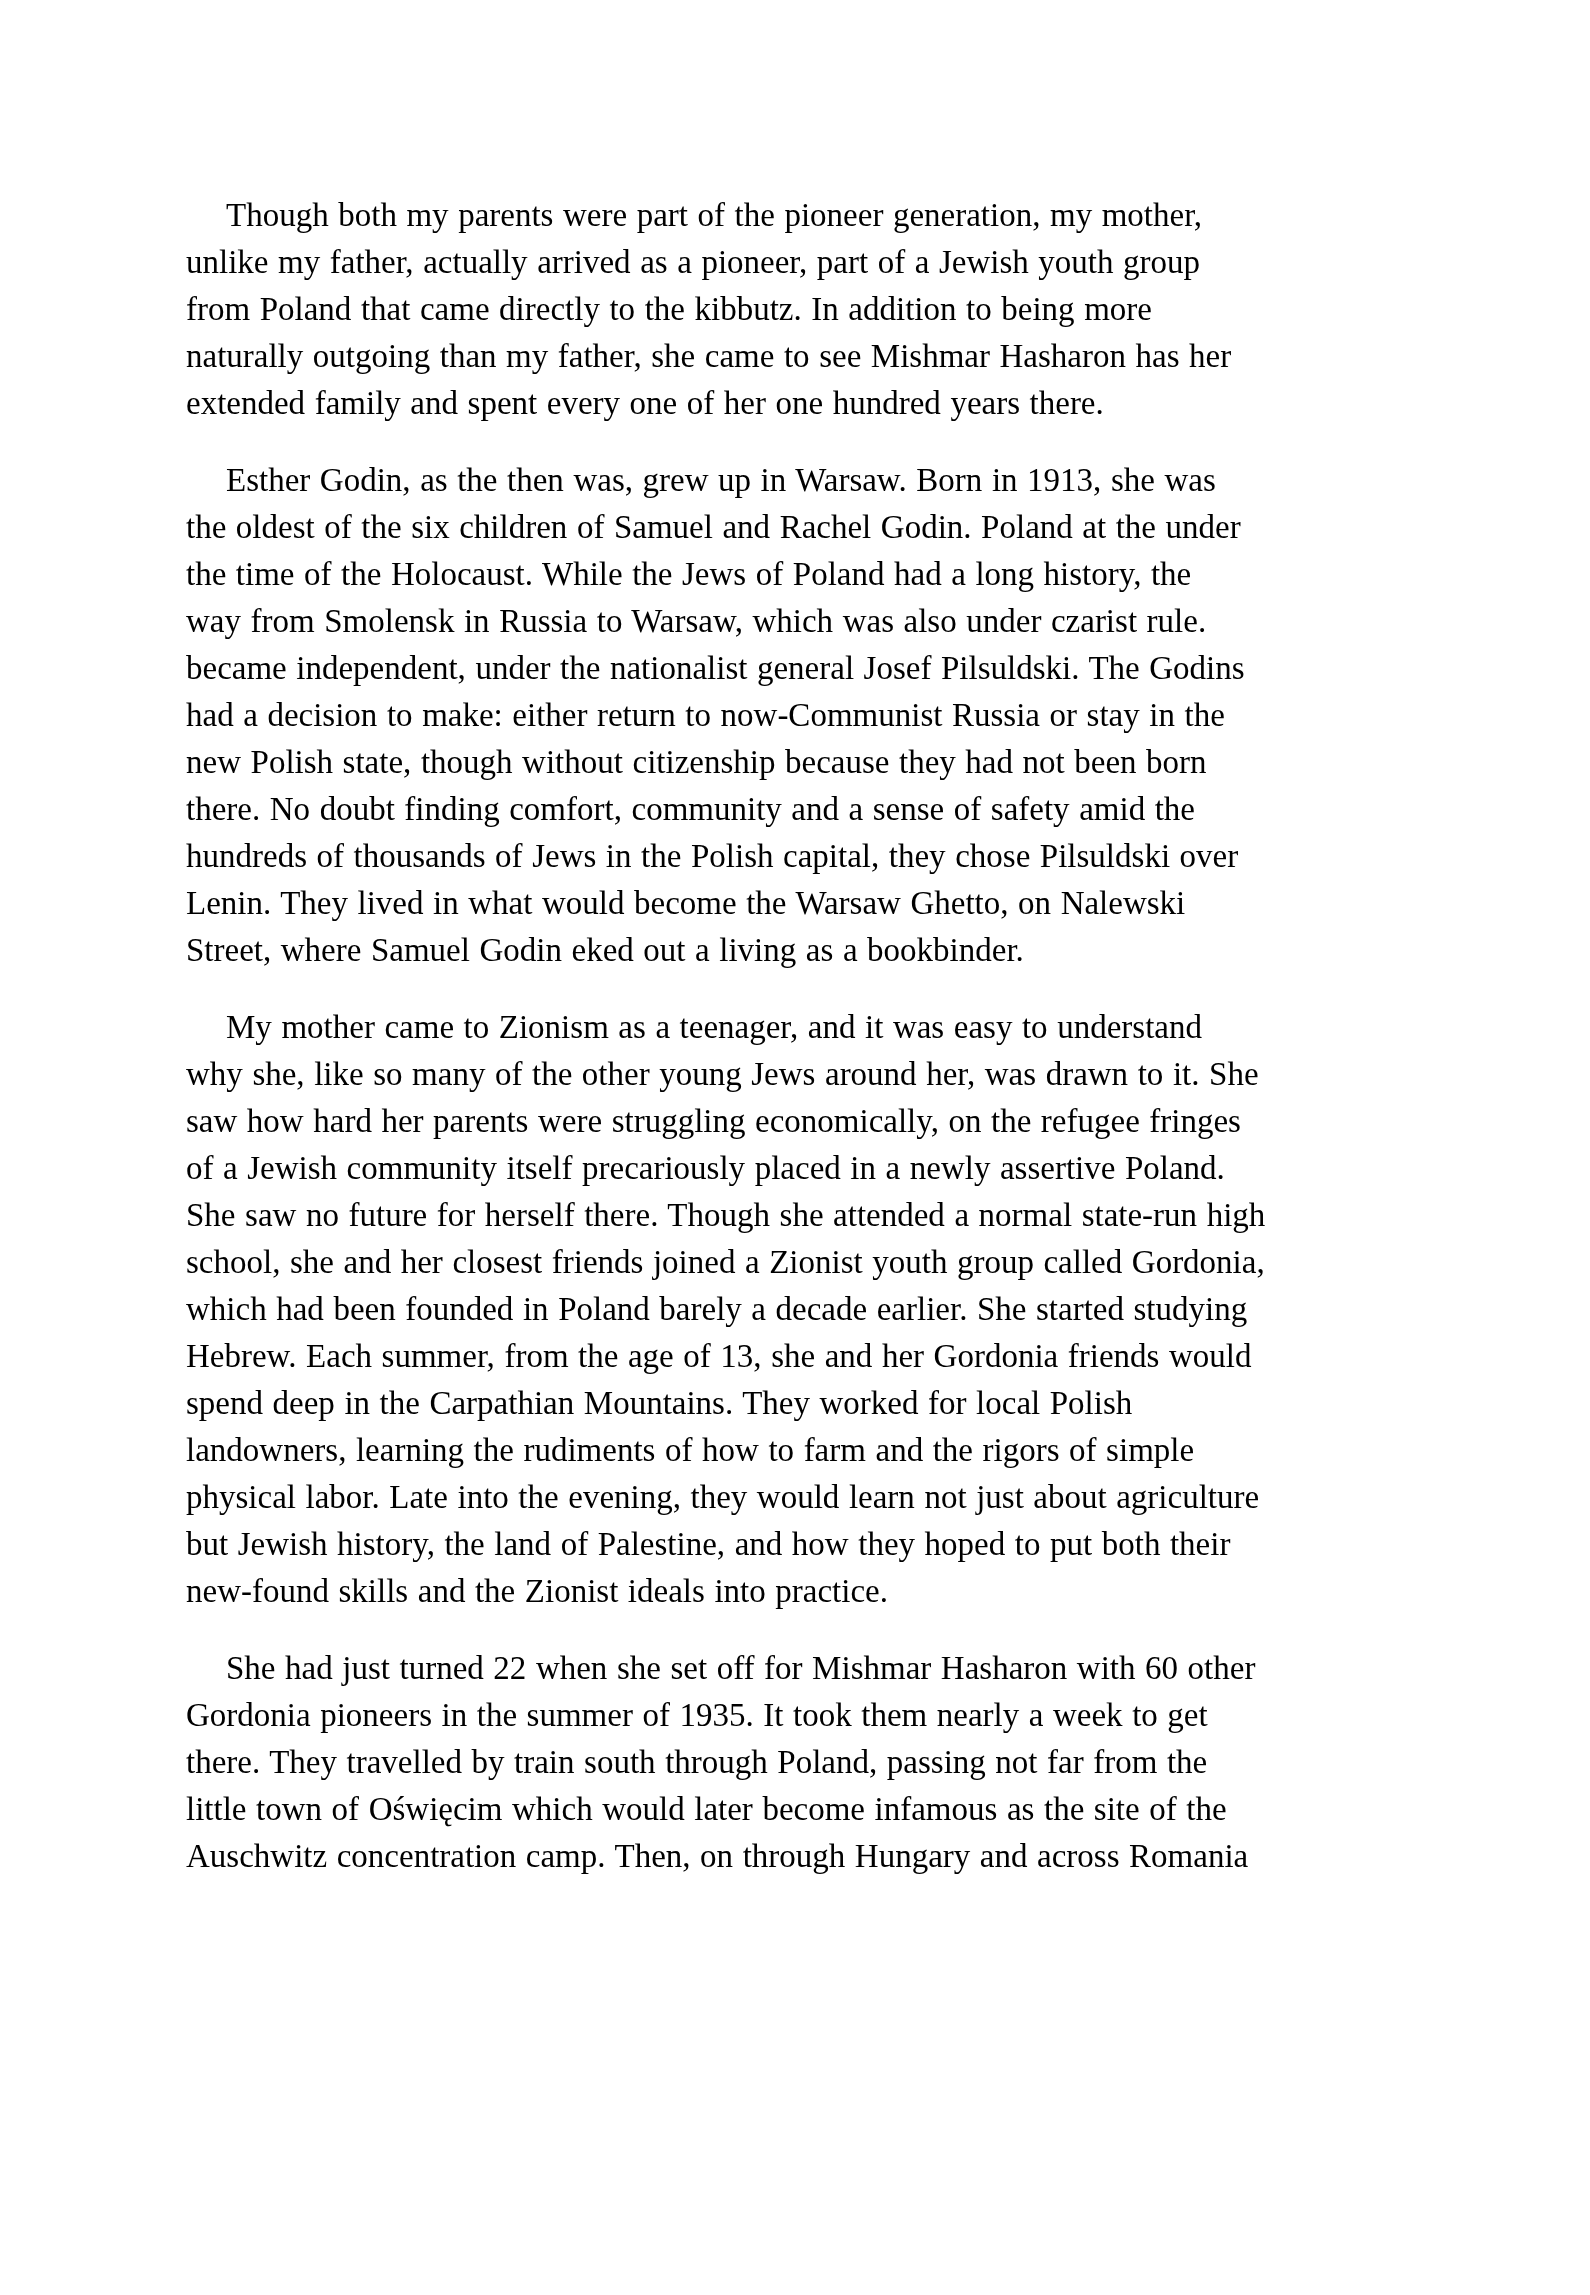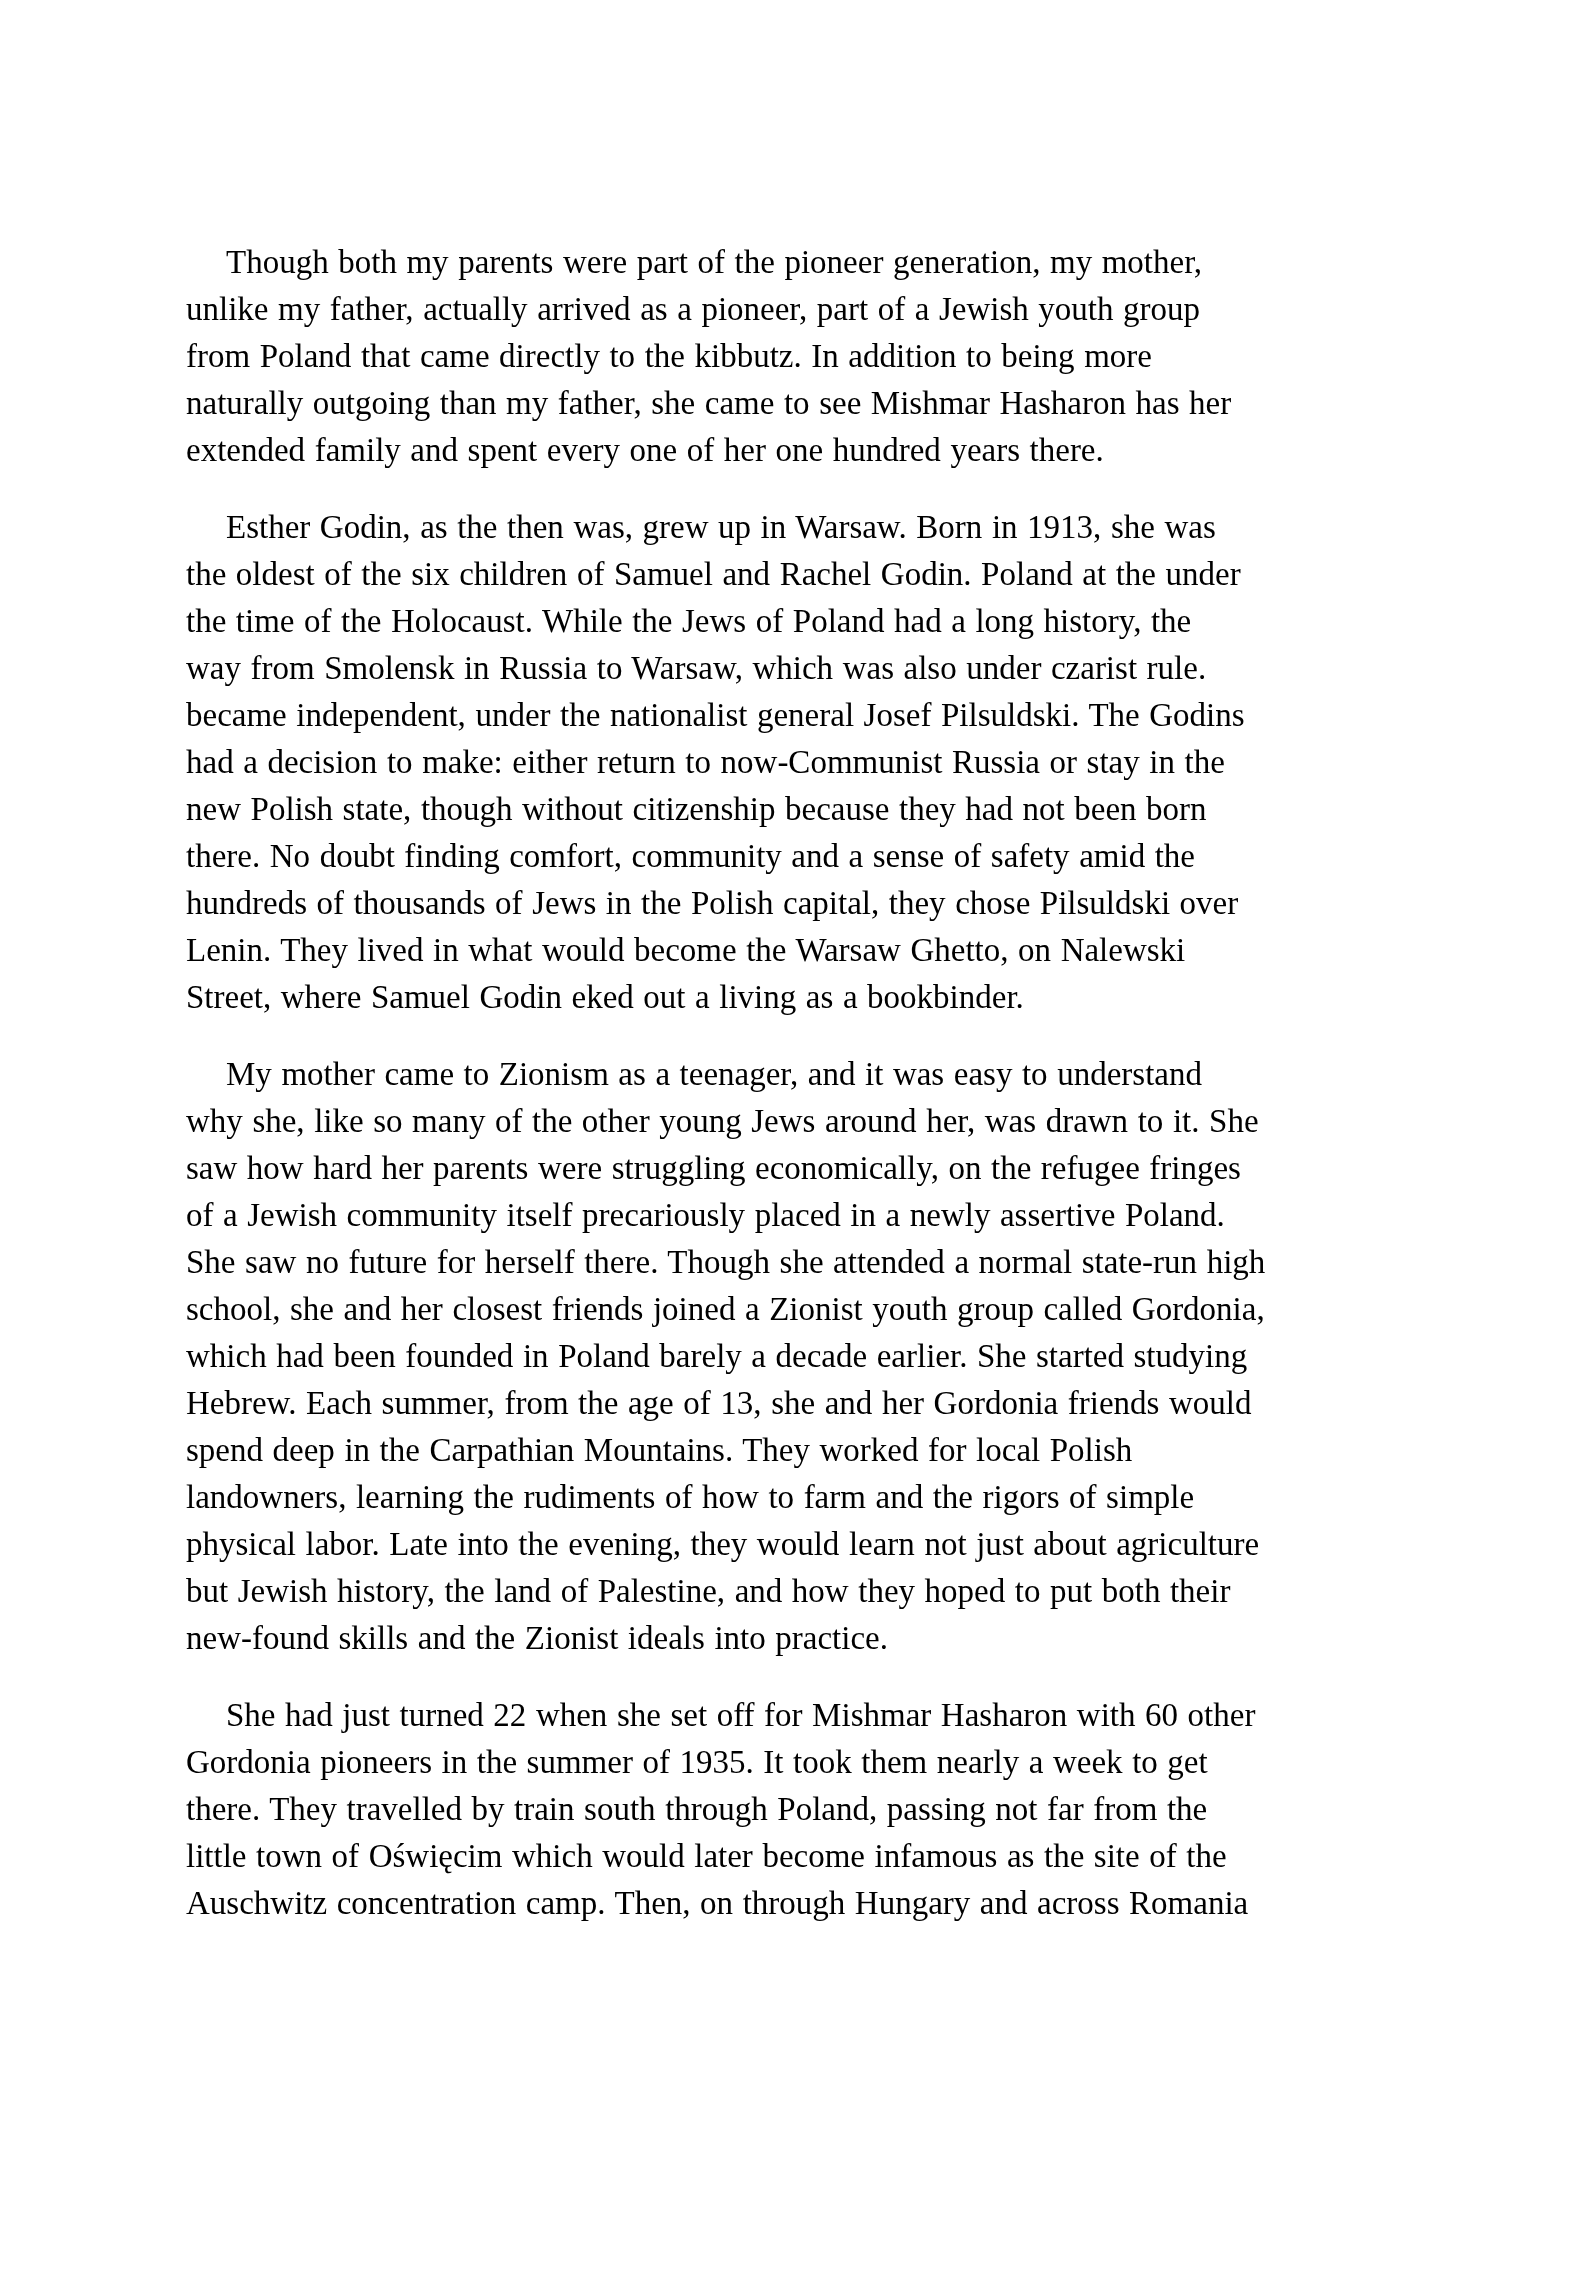--- a/index.html
+++ b/index.html
@@ -7,21 +7,20 @@
     padding: 0;
     background: #ffffff;
   }
   .page {
     position: relative;
     width: 1591px;
     height: 1946px;
     background: #ffffff;
     overflow: hidden;
     color: #000000;
-    margin-top: 47px;
   }
   .body-text {
     position: absolute;
     left: 186px;
     top: 192px;
     width: 1261px;
     font-family: "Liberation Serif", "DejaVu Serif", serif;
     font-size: 33px;
     line-height: 47px;
     color: #000000;

